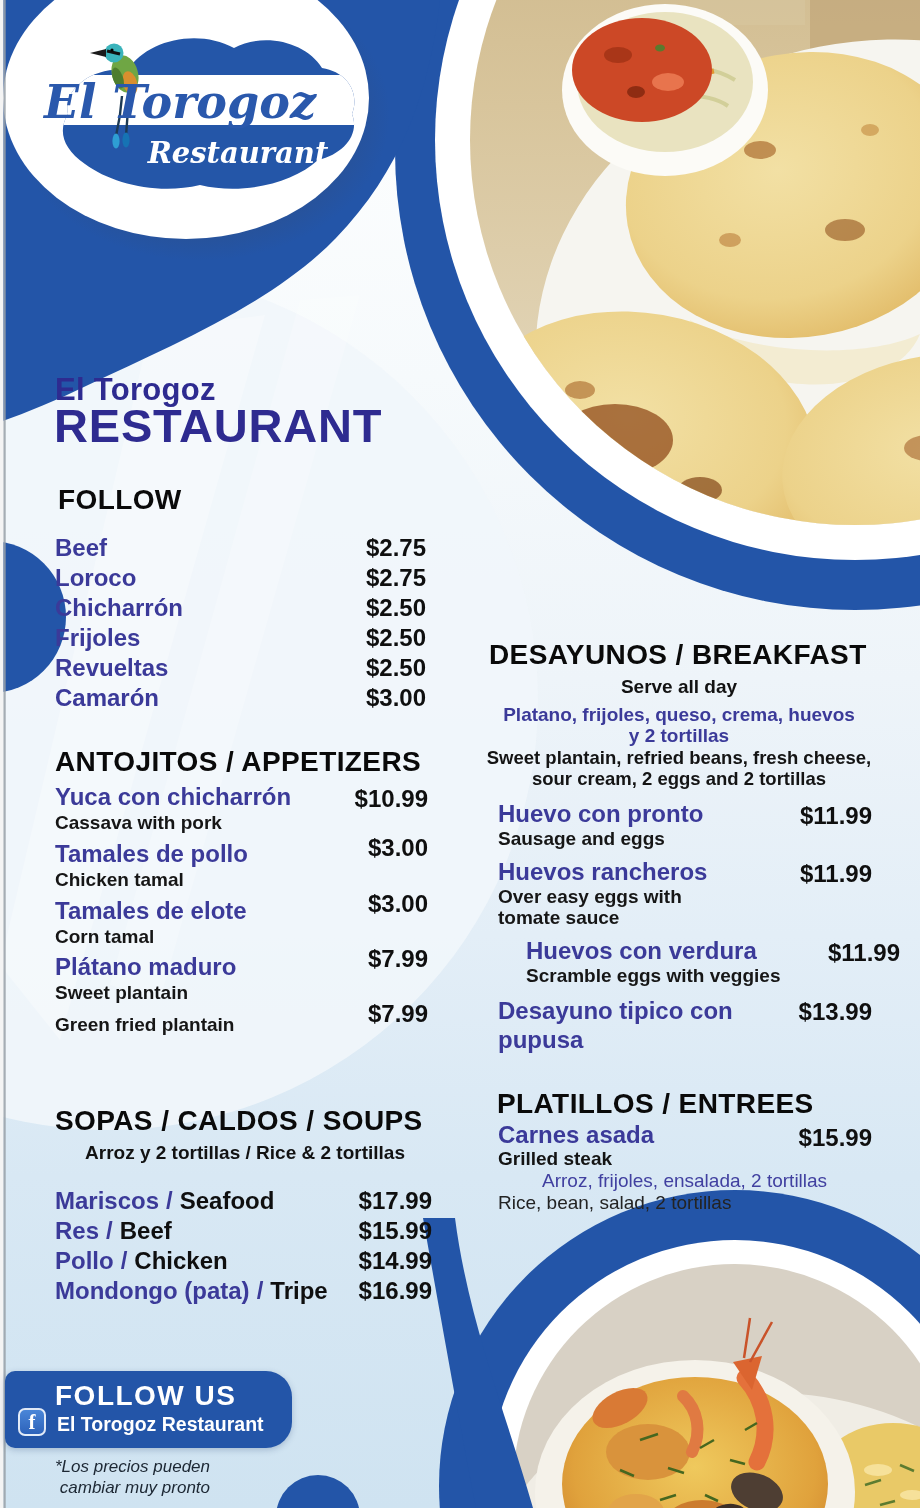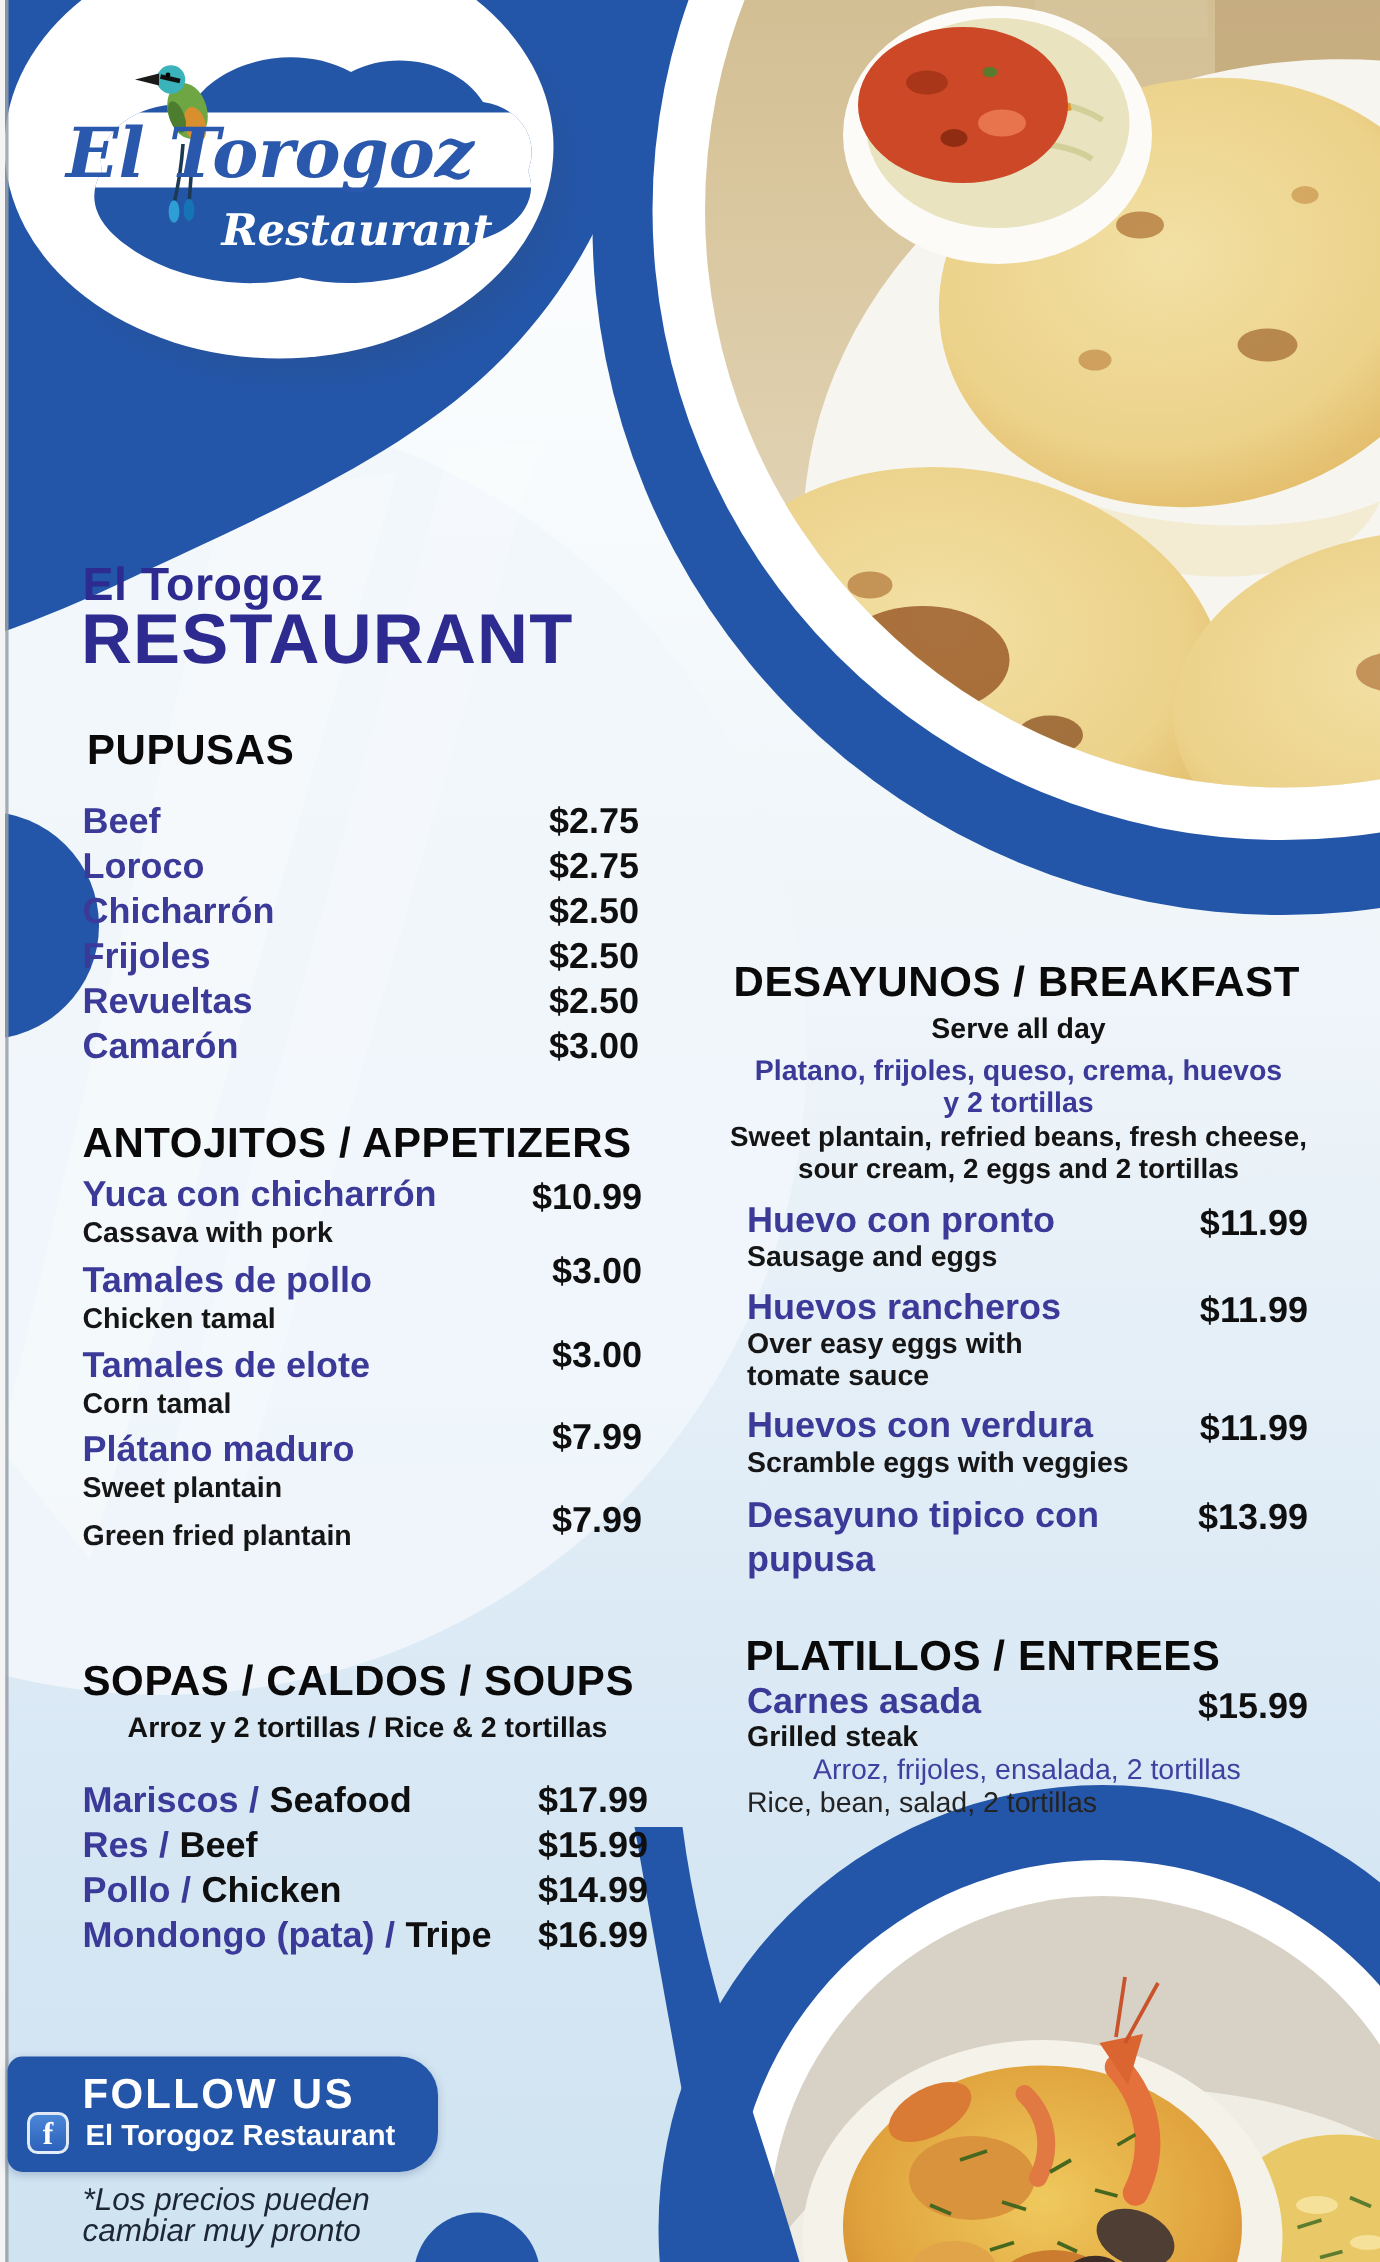--- a/index.html
+++ b/index.html
@@ -62,21 +62,21 @@
   #des-inc-en{left:470px;top:747px;width:418px;text-align:center;font-size:18.5px;font-weight:700;color:#141414;line-height:21px;}
   #des-inc-en span{display:inline-block;max-width:424px;}
   #des-list{position:absolute;left:498px;top:800px;width:374px;}
   .des-item{position:absolute;left:0;width:100%;}
   .des-item .iname{display:block;line-height:28px;}
   .des-item .idesc{display:block;line-height:21px;}
   .des-item .iprice{position:absolute;right:0;top:2px;}
   .des-item:nth-of-type(1){top:0;}
   .des-item:nth-of-type(2){top:58px;}
   .des-item:nth-of-type(2) .idesc{max-width:212px;}
-  .des-item:nth-of-type(3){top:137px;}
+  .des-item:nth-of-type(3){top:137px;margin-left:28px;}
   .des-item:nth-of-type(3) .idesc{white-space:nowrap;}
   .des-item:nth-of-type(4){top:196px;}
   .des-item:nth-of-type(4) .iname{max-width:285px;white-space:normal;line-height:29px;}
 
   
   #plat-h{left:497px;top:1088px;}
   #plat-item{position:absolute;left:498px;top:1122px;width:374px;}
   #plat-item .iname{display:block;line-height:26px;}
   #plat-item .iprice{position:absolute;right:0;top:2px;}
   .pl-line1{display:block;font-size:19px;font-weight:700;color:#141414;line-height:22px;}
@@ -84,21 +84,21 @@
   .pl-line3{display:block;font-size:19px;font-weight:400;color:#232323;line-height:22px;}
 
   
   #follow-badge{position:absolute;left:5px;top:1371px;width:287px;height:77px;background:#2355a8;border-radius:10px 26px 26px 10px;box-shadow:0 2px 6px rgba(30,60,110,.25);}
   #follow-label{position:absolute;left:50px;top:9px;font-size:28px;font-weight:700;color:#ffffff;letter-spacing:1.5px;white-space:nowrap;}
   #fb-icon{position:absolute;left:13px;top:37px;width:28px;height:28px;border-radius:7px;
     background:linear-gradient(180deg,#4a86d8,#2d62ba);border:2px solid rgba(255,255,255,.85);box-sizing:border-box;
     color:#ffffff;font-family:"Liberation Serif", serif;font-weight:700;font-size:21px;text-align:center;line-height:24px;}
   #fb-name{position:absolute;left:52px;top:42px;font-size:19.5px;font-weight:600;color:#ffffff;white-space:nowrap;}
 
-  #disclaimer{position:absolute;left:55px;top:1456px;font-size:21px;font-style:italic;color:#1c2733;line-height:21px;font-weight:500;}
+  #disclaimer{position:absolute;left:55px;top:1456px;font-size:17px;font-style:italic;color:#1c2733;line-height:21px;font-weight:500;text-align:right;}
 </style>
 </head>
 <body>
 
 <div id="page">
 
   <svg id="bg-svg" viewBox="0 0 920 1508" width="920" height="1508" xmlns="http://www.w3.org/2000/svg">
     <defs>
       <radialGradient id="pupGrad" cx="45%" cy="40%" r="75%">
         <stop offset="0%" stop-color="#f2e0a4"></stop>
@@ -235,21 +235,21 @@
 
     <rect x="0" y="0" width="3.5" height="1508" fill="#f4f4f4"></rect>
     <rect x="3.5" y="0" width="2.2" height="1508" fill="#98a0a7" opacity="0.85"></rect>
   </svg>
 
   <div id="content">
 
     <div id="title1" class="abs">El Torogoz</div>
     <div id="title2" class="abs">RESTAURANT</div>
 
-    <div id="pupusas-h" class="h">PUPUSAS</div>
+    <div id="pupusas-h" class="h">FOLLOW</div>
     <div id="pupusas-list">
       <div class="p-row">
           <span class="iname">Beef</span>
           <span class="iprice">$2.75</span>
         </div>
       <div class="p-row">
           <span class="iname">Loroco</span>
           <span class="iprice">$2.75</span>
         </div>
       <div class="p-row">

